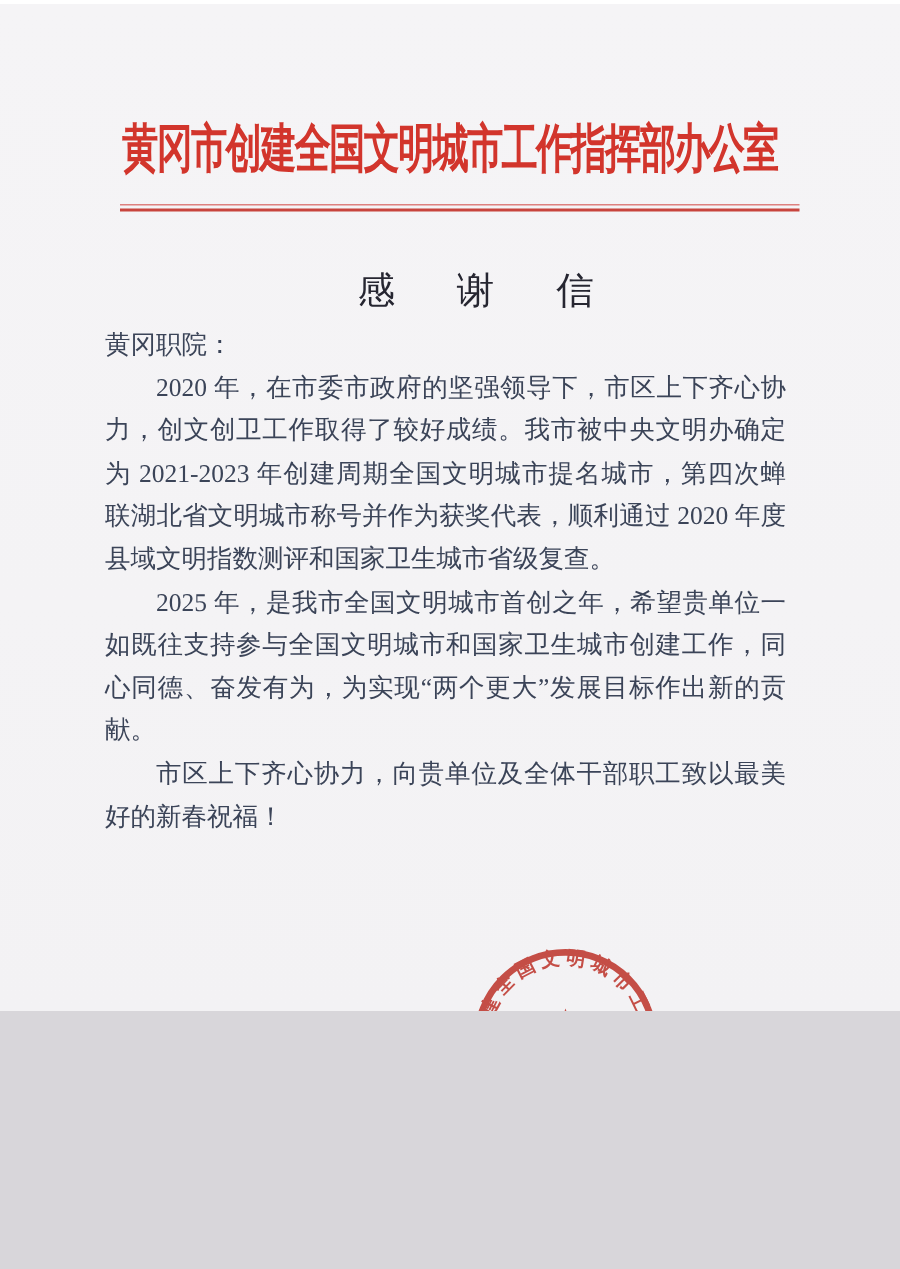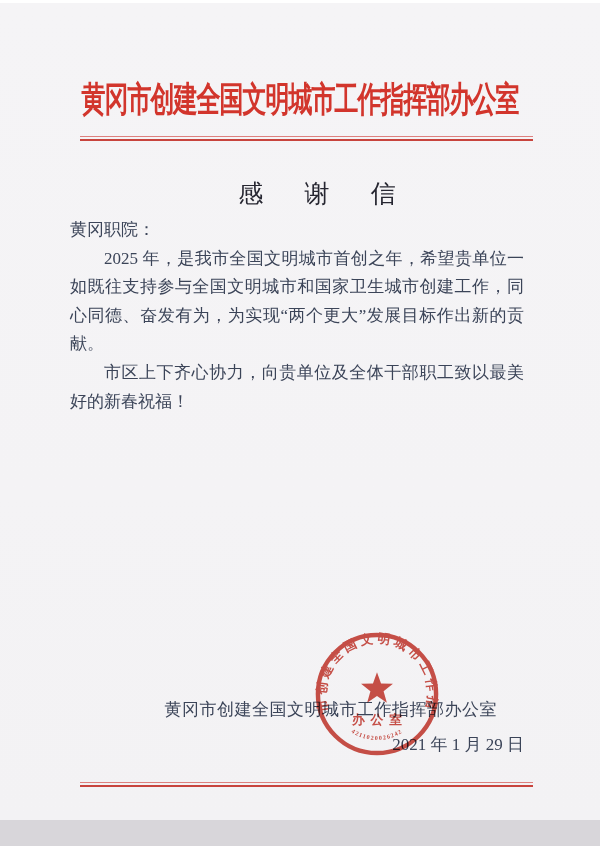--- a/index.html
+++ b/index.html
@@ -1,18 +1,18 @@
 <!DOCTYPE html>
 <html lang="zh" style="--accent: #d2352c;"><head>
 <meta charset="utf-8">
 <style>
   html,body{margin:0;padding:0;background:#d8d6da;}
   .page{
     position:relative;
-    width:600px;height:820px;
+    width:600px;height:674px;
     margin:0 auto;
     background:linear-gradient(#ffffff 0,#ffffff 3px,#f5f4f6 3px,#f4f3f5 60%,#f3f2f4 100%);
     overflow:hidden;
     font-family:"Liberation Serif","DejaVu Serif",serif;
   }
   .letterhead-title{
     position:absolute;top:76px;left:0;width:100%;
     text-align:center;
     color:var(--accent,#d2352c);
     font-weight:bold;
@@ -84,20 +84,21 @@
 <div class="page">
 
   <h1 class="letterhead-title">黄冈市创建全国文明城市工作指挥部办公室</h1>
 
   <div class="red-rule rule-top"></div>
 
   <h2 class="letter-title">感谢信</h2>
 
   <div class="body-text">
     <div class="salutation">黄冈职院：</div>
+    <p>2020 年，在市委市政府的坚强领导下，市区上下齐心协力，创文创卫工作取得了较好成绩。我市被中央文明办确定为 2021-2023 年创建周期全国文明城市提名城市，第四次蝉联湖北省文明城市称号并作为获奖代表，顺利通过 2020 年度县域文明指数测评和国家卫生城市省级复查。</p>
     <p>2025 年，是我市全国文明城市首创之年，希望贵单位一如既往支持参与全国文明城市和国家卫生城市创建工作，同心同德、奋发有为，为实现“两个更大”发展目标作出新的贡献。</p>
     <p>市区上下齐心协力，向贵单位及全体干部职工致以最美好的新春祝福！</p>
   </div>
 
   <div class="signature-block">
     <div class="sig-org">黄冈市创建全国文明城市工作指挥部办公室</div>
     <div class="sig-date">2021 年 1 月 29 日</div>
   </div>
 
   <svg class="seal" viewBox="0 0 130 130" aria-hidden="true">

